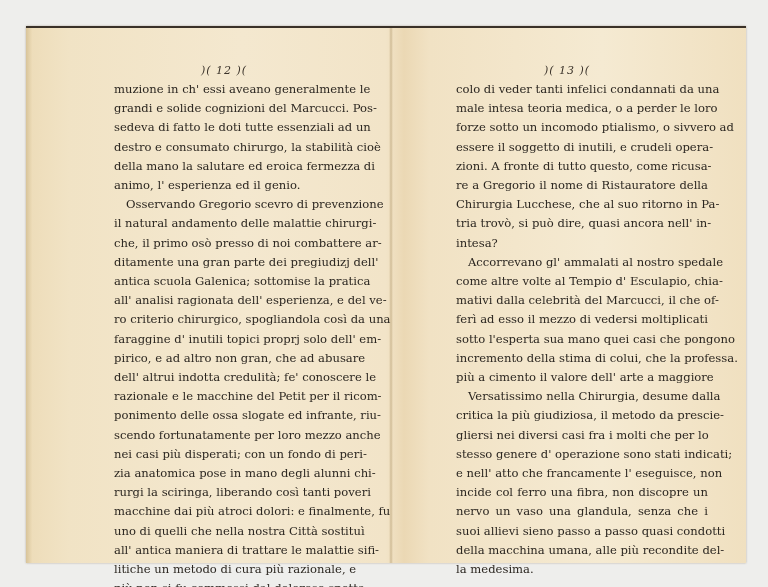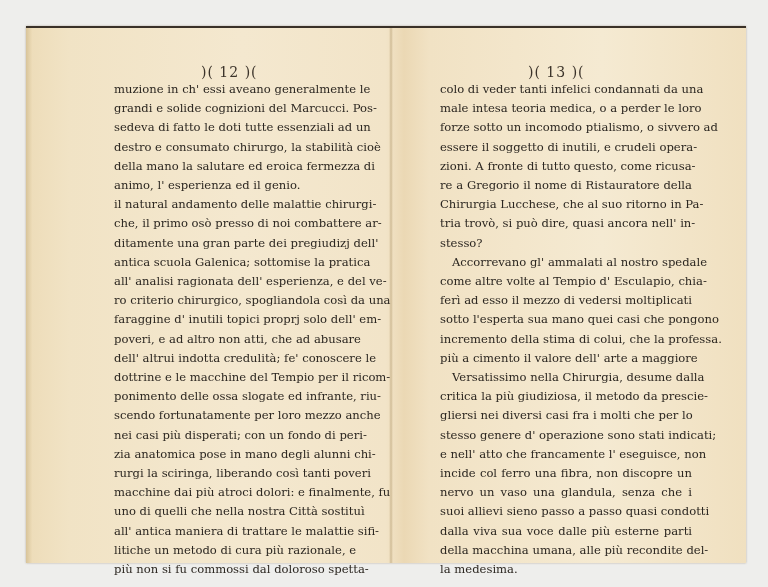--- a/index.html
+++ b/index.html
@@ -20,24 +20,25 @@
     background: linear-gradient(90deg, #d8c49a, #eddcb8);
   }
   .gutter {
     position: absolute; left: 363px; top: 0; bottom: 0; width: 4px;
     background: linear-gradient(90deg, rgba(170,140,90,0), rgba(150,120,70,.35), rgba(170,140,90,0));
   }
   .page {
     position: absolute; top: 0; bottom: 0;
   }
   .page.left { left: 0; width: 364px; }
-  .page.right { left: 366px; width: 306px; }
+  .page.right { left: 382px; width: 306px; }
   .pagenum {
-    position: absolute; top: 36px; font-size: 14px; color: #3b332a;
+    position: absolute; top: 36px; font-size: 11px; color: #3b332a;
     letter-spacing: 1px;
+    font-style: italic;
   }
   .page.left .pagenum { left: 175px; }
   .page.right .pagenum { left: 136px; }
   .text {
     position: absolute; top: 52px;
     font-size: 11.6px; line-height: 19.2px; color: #2b2620;
     text-align: justify;
   }
   .page.left .text { left: 88px; width: 230px; }
   .page.right .text { left: 48px; width: 252px; }
@@ -53,30 +54,31 @@
 
   <div class="page left">
     <div class="pagenum">)( 12 )(</div>
     <div class="text">
       <span class="line">muzione in ch' essi aveano generalmente le</span>
       <span class="line">grandi e solide cognizioni del Marcucci. Pos-</span>
       <span class="line">sedeva di fatto le doti tutte essenziali ad un</span>
       <span class="line">destro e consumato chirurgo, la stabilità cioè</span>
       <span class="line">della mano la salutare ed eroica fermezza di</span>
       <span class="line last">animo, l' esperienza ed il genio.</span>
+      <span class="line indent">Osservando Gregorio scevro di prevenzione</span>
       <span class="line">il natural andamento delle malattie chirurgi-</span>
       <span class="line">che, il primo osò presso di noi combattere ar-</span>
       <span class="line">ditamente una gran parte dei pregiudizj dell'</span>
       <span class="line">antica scuola Galenica; sottomise la pratica</span>
       <span class="line">all' analisi ragionata dell' esperienza, e del ve-</span>
       <span class="line">ro criterio chirurgico, spogliandola così da una</span>
       <span class="line">faraggine d' inutili topici proprj solo dell' em-</span>
-      <span class="line">poveri, e ad altro non atti, che ad abusare</span>
+      <span class="line">pirico, e ad altro non gran, che ad abusare</span>
       <span class="line">dell' altrui indotta credulità; fe' conoscere le</span>
-      <span class="line">dottrine e le macchine del Tempio per il ricom-</span>
+      <span class="line">razionale e le macchine del Petit per il ricom-</span>
       <span class="line">ponimento delle ossa slogate ed infrante, riu-</span>
       <span class="line">scendo fortunatamente per loro mezzo anche</span>
       <span class="line">nei casi più disperati; con un fondo di peri-</span>
       <span class="line">zia anatomica pose in mano degli alunni chi-</span>
       <span class="line">rurgi la sciringa, liberando così tanti poveri</span>
       <span class="line">macchine dai più atroci dolori: e finalmente, fu</span>
       <span class="line">uno di quelli che nella nostra Città sostituì</span>
       <span class="line">all' antica maniera di trattare le malattie sifi-</span>
       <span class="line">litiche un metodo di cura più razionale, e</span>
       <span class="line">più non si fu commossi dal doloroso spetta-</span>
@@ -87,33 +89,33 @@
     <div class="pagenum">)( 13 )(</div>
     <div class="text">
       <span class="line">colo di veder tanti infelici condannati da una</span>
       <span class="line">male intesa teoria medica, o a perder le loro</span>
       <span class="line">forze sotto un incomodo ptialismo, o sivvero ad</span>
       <span class="line">essere il soggetto di inutili, e crudeli opera-</span>
       <span class="line">zioni. A fronte di tutto questo, come ricusa-</span>
       <span class="line">re a Gregorio il nome di Ristauratore della</span>
       <span class="line">Chirurgia Lucchese, che al suo ritorno in Pa-</span>
       <span class="line">tria trovò, si può dire, quasi ancora nell' in-</span>
-      <span class="line last">stesso?</span>
+      <span class="line last">intesa?</span>
       <span class="line indent">Accorrevano gl' ammalati al nostro spedale</span>
       <span class="line">come altre volte al Tempio d' Esculapio, chia-</span>
+      <span class="line">mativi dalla celebrità del Marcucci, il che of-</span>
       <span class="line">ferì ad esso il mezzo di vedersi moltiplicati</span>
       <span class="line">sotto l'esperta sua mano quei casi che pongono</span>
       <span class="line last">incremento della stima di colui, che la professa.</span>
       <span class="line">più a cimento il valore dell' arte a maggiore</span>
       <span class="line indent">Versatissimo nella Chirurgia, desume dalla</span>
       <span class="line">critica la più giudiziosa, il metodo da prescie-</span>
       <span class="line">gliersi nei diversi casi fra i molti che per lo</span>
       <span class="line">stesso genere d' operazione sono stati indicati;</span>
       <span class="line">e nell' atto che francamente l' eseguisce, non</span>
       <span class="line">incide col ferro una fibra, non discopre un</span>
       <span class="line">nervo un vaso una glandula, senza che i</span>
       <span class="line">suoi allievi sieno passo a passo quasi condotti</span>
-      <span class="line">dalla viva sua voce dalle più esterne parti</span>
       <span class="line">della macchina umana, alle più recondite del-</span>
       <span class="line last">la medesima.</span>
     </div>
   </div>
 </div>
 
 </body></html>

